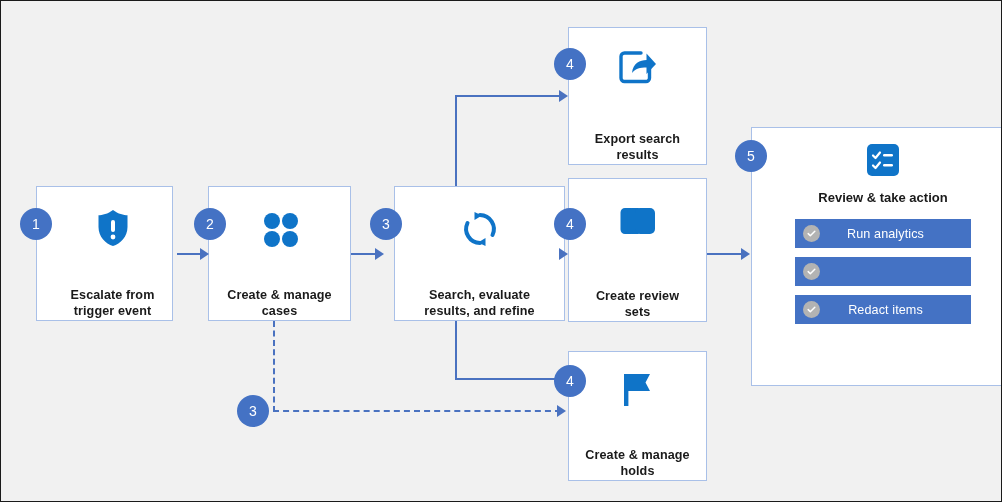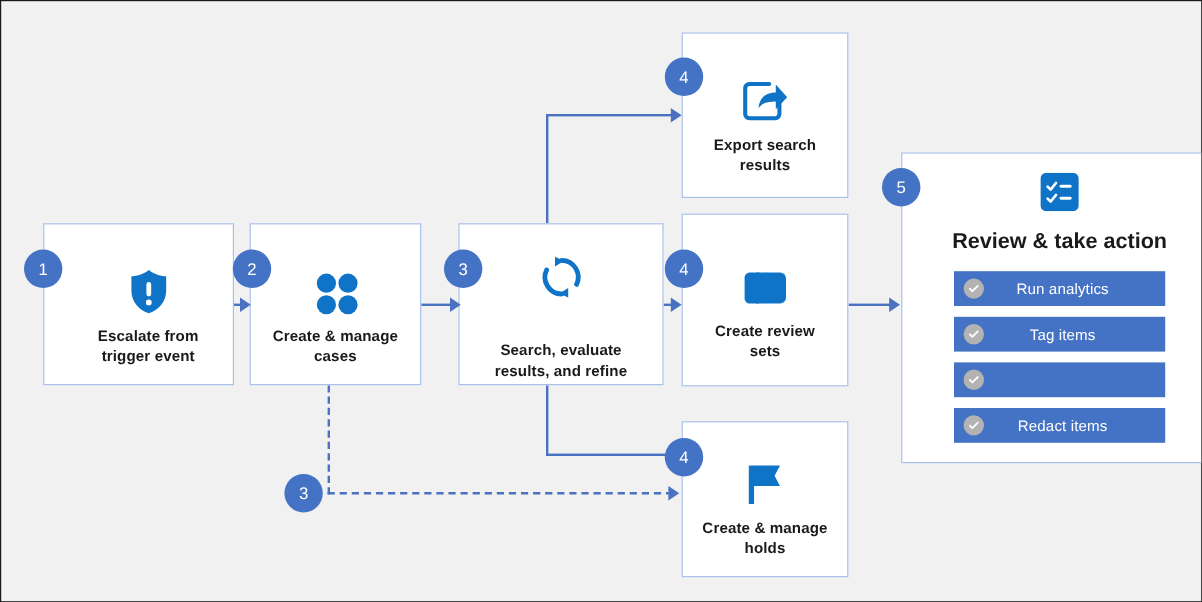--- a/index.html
+++ b/index.html
@@ -21,21 +21,21 @@
 
   
   .node{
     position:absolute;
     background:#ffffff;
     border:1.5px solid #a9c0e8;
     box-sizing:border-box;
     display:flex;
     flex-direction:column;
     align-items:center;
-    justify-content:center;
+    justify-content:space-between;
     z-index:3;
   }
   .node .icon-wrap{
     display:flex;align-items:center;justify-content:center;
     width:100%;
   }
   .node .node-label{
     margin-top:10px;
     font-size:12.6px;
     font-weight:700;
@@ -87,21 +87,21 @@
   
   #panel5{
     position:absolute;
     background:#ffffff;
     border:1.5px solid #a9c0e8;
     box-sizing:border-box;
     z-index:3;
     display:flex;flex-direction:column;align-items:center;
   }
   #panel5 .panel-title{
-    font-size:18px;font-weight:700;color:#1a1a1a;
+    font-size:13px;font-weight:700;color:#1a1a1a;
     margin-top:10px;
   }
   .action-list{
     margin-top:14px;
     display:flex;flex-direction:column;gap:9px;
     width:176px;
   }
   .action-btn{
     height:29px;
     background:#4472c4;
@@ -150,21 +150,21 @@
   <div class="arrow-head" style="left:558px;top:372px;"></div>
 
   <div class="dash-v" style="left:272px;top:320px;height:91px;"></div>
   <div class="dash-h" style="left:272px;top:409px;width:288px;"></div>
   <div class="arrow-head" style="left:556px;top:404px;"></div>
   <div class="badge" style="left:236px;top:394px;">3</div>
 
   <div class="conn h" style="left:706px;top:252px;width:38px;"></div>
   <div class="arrow-head" style="left:740px;top:247px;"></div>
 
-  <div class="node" style="left:35px;top:185px;width:159px;height:135px;padding-top:22px;padding-left:16px;">
+  <div class="node" style="left:35px;top:185px;width:137px;height:135px;padding-top:22px;padding-left:16px;">
     <div class="icon-wrap">
       <svg width="34" height="38" viewBox="0 0 34 38" aria-hidden="true">
         <path d="M17 1 C12 5 6 6.2 2.5 6.2 L2.5 18 C2.5 28 9.5 34.5 17 37 C24.5 34.5 31.5 28 31.5 18 L31.5 6.2 C28 6.2 22 5 17 1 Z" fill="#0f74c8"></path>
         <rect x="15" y="11" width="4" height="12" rx="2" fill="#ffffff"></rect>
         <circle cx="17" cy="28" r="2.4" fill="#ffffff"></circle>
       </svg>
     </div>
     <div class="node-label">Escalate from
 trigger event</div>
   </div>
@@ -177,21 +177,21 @@
         <circle cx="29" cy="10" r="8" fill="#0f74c8"></circle>
         <circle cx="11" cy="28" r="8" fill="#0f74c8"></circle>
         <circle cx="29" cy="28" r="8" fill="#0f74c8"></circle>
       </svg>
     </div>
     <div class="node-label">Create &amp; manage
 cases</div>
   </div>
   <div class="badge" style="left:193px;top:207px;">2</div>
 
-  <div class="node" style="left:381px;top:185px;width:171px;height:135px;padding-top:22px;gap:23px;">
+  <div class="node" style="left:393px;top:185px;width:171px;height:135px;padding-top:22px;gap:23px;">
     <div class="icon-wrap">
       <svg width="38" height="40" viewBox="0 0 38 40" aria-hidden="true">
         <path d="M19 6 A14 14 0 0 1 31.5 26" fill="none" stroke="#0f74c8" stroke-width="4" stroke-linecap="round"></path>
         <path d="M19 34 A14 14 0 0 1 6.5 14" fill="none" stroke="#0f74c8" stroke-width="4" stroke-linecap="round"></path>
         <path d="M13.5 3 L21 6.5 L13.5 11 Z" fill="#0f74c8"></path>
         <path d="M24.5 37 L17 33.5 L24.5 29 Z" fill="#0f74c8"></path>
       </svg>
     </div>
     <div class="node-label">Search, evaluate
 results, and refine</div>
@@ -250,28 +250,20 @@
     <div class="action-list">
       <div class="action-btn">
         <span class="check-circle">
           <svg width="11" height="11" viewBox="0 0 11 11" aria-hidden="true">
             <path d="M2.2 5.6 L4.3 7.7 L8.8 3.2" fill="none" stroke="#ffffff" stroke-width="1.5" stroke-linecap="round" stroke-linejoin="round"></path>
           </svg>
         </span>
         <span class="action-label">Run analytics</span>
       </div>
 
-      <div class="action-btn">
-        <span class="check-circle">
-          <svg width="11" height="11" viewBox="0 0 11 11" aria-hidden="true">
-            <path d="M2.2 5.6 L4.3 7.7 L8.8 3.2" fill="none" stroke="#ffffff" stroke-width="1.5" stroke-linecap="round" stroke-linejoin="round"></path>
-          </svg>
-        </span>
-        <span class="action-label">Tag items</span>
-      </div>
 
       <div class="action-btn">
         <span class="check-circle">
           <svg width="11" height="11" viewBox="0 0 11 11" aria-hidden="true">
             <path d="M2.2 5.6 L4.3 7.7 L8.8 3.2" fill="none" stroke="#ffffff" stroke-width="1.5" stroke-linecap="round" stroke-linejoin="round"></path>
           </svg>
         </span>
       </div>
 
       <div class="action-btn">

